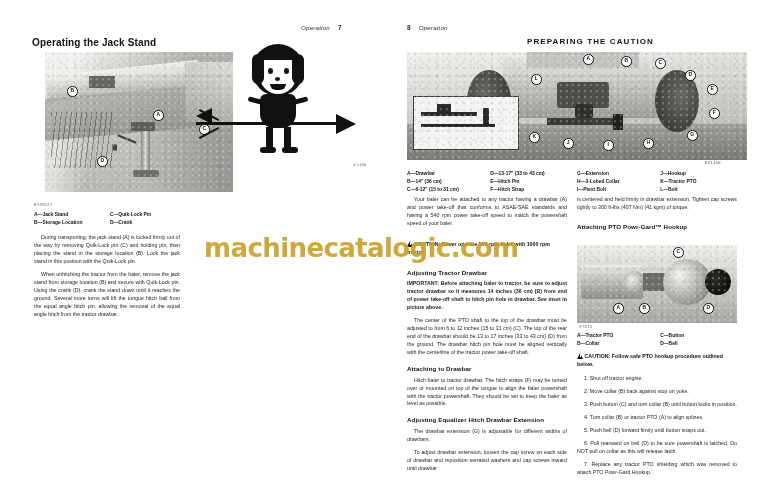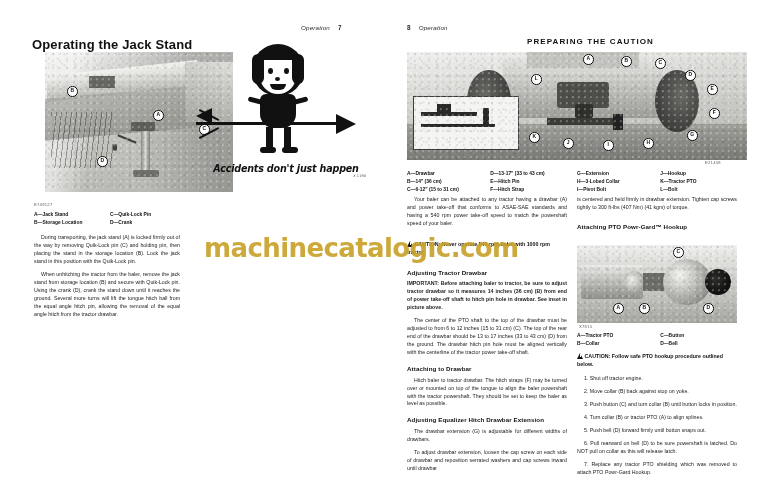--- a/index.html
+++ b/index.html
@@ -5,21 +5,21 @@
   html,body{margin:0;padding:0;background:#ffffff;}
   body{width:768px;height:497px;overflow:hidden;font-family:"Liberation Sans",sans-serif;color:#1b1b1b;position:relative;}
   .page{position:absolute;top:0;bottom:0;background:#fff;}
   .page-left{left:0;width:383px;}
   .page-right{left:385px;width:383px;}
   .gutter{position:absolute;left:383px;top:0;width:2px;height:497px;background:#ffffff;}
 
   .runhead{position:absolute;font-size:6.2px;font-style:italic;color:#2a2a2a;letter-spacing:.2px;}
   .runhead .num{font-style:normal;font-weight:bold;font-size:6.4px;}
 
-  .sec-title{font-size:13px;font-weight:bold;letter-spacing:.15px;color:#111;}
+  .sec-title{font-size:10px;font-weight:bold;letter-spacing:.15px;color:#111;}
   .sec-title-lg{font-size:8px;font-weight:bold;letter-spacing:1.1px;color:#111;}
 
   .body-col{position:absolute;font-size:5.25px;line-height:1.52;text-align:justify;color:#232323;}
   .body-col p{margin:0 0 5px 0;text-indent:7px;}
   .body-col p.noind{text-indent:0;}
   .body-col h4{margin:7px 0 3px 0;font-size:6.2px;font-weight:bold;letter-spacing:.1px;color:#111;}
   .body-col .imp{font-weight:bold;}
 
   
   .legend{position:absolute;font-size:4.9px;font-weight:bold;line-height:1.62;color:#111;}
@@ -145,21 +145,20 @@
     <div style="position:absolute;left:52px;top:54px;width:14px;height:5px;border-radius:4px;background:#111;transform:rotate(14deg);"></div>
     <div style="position:absolute;left:98px;top:54px;width:14px;height:5px;border-radius:4px;background:#111;transform:rotate(-14deg);"></div>
 
     <div style="position:absolute;left:70px;top:83px;width:7px;height:22px;background:#111;"></div>
     <div style="position:absolute;left:88px;top:83px;width:7px;height:22px;background:#111;"></div>
     <div style="position:absolute;left:64px;top:103px;width:16px;height:6px;border-radius:3px;background:#111;"></div>
     <div style="position:absolute;left:86px;top:103px;width:16px;height:6px;border-radius:3px;background:#111;"></div>
   </div>
 
   <div class="slogan" style="left:206px;top:163px;width:160px;text-align:center;">
-    <div class="l1">Accidents don't just happen</div>
     <div class="slogan-no" style="text-align:right;margin-top:0px;">X 1190</div>
   </div>
 </div>
 
 <div class="gutter"></div>
 
 <div class="page page-right">
 
   <div class="runhead" style="left:22px;top:24px;">
     <span class="num" style="margin-right:6px;">8</span>

